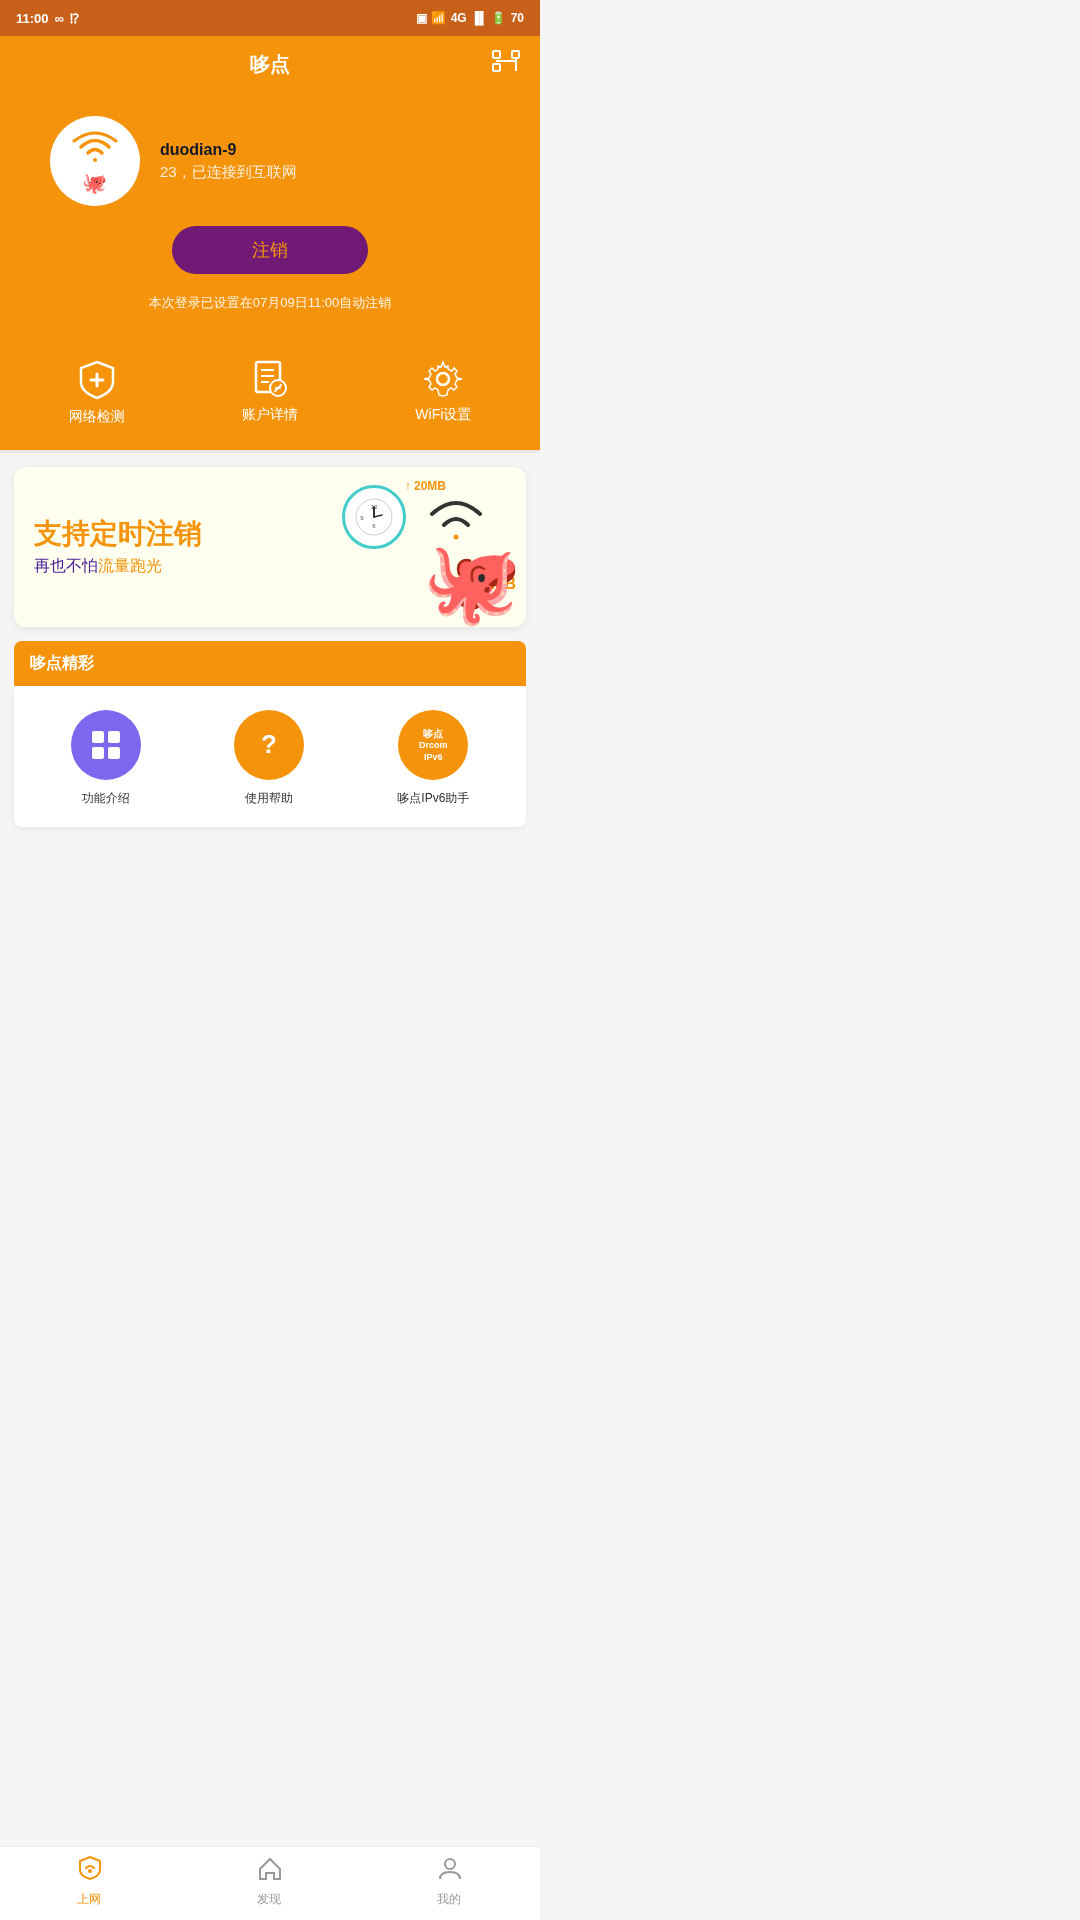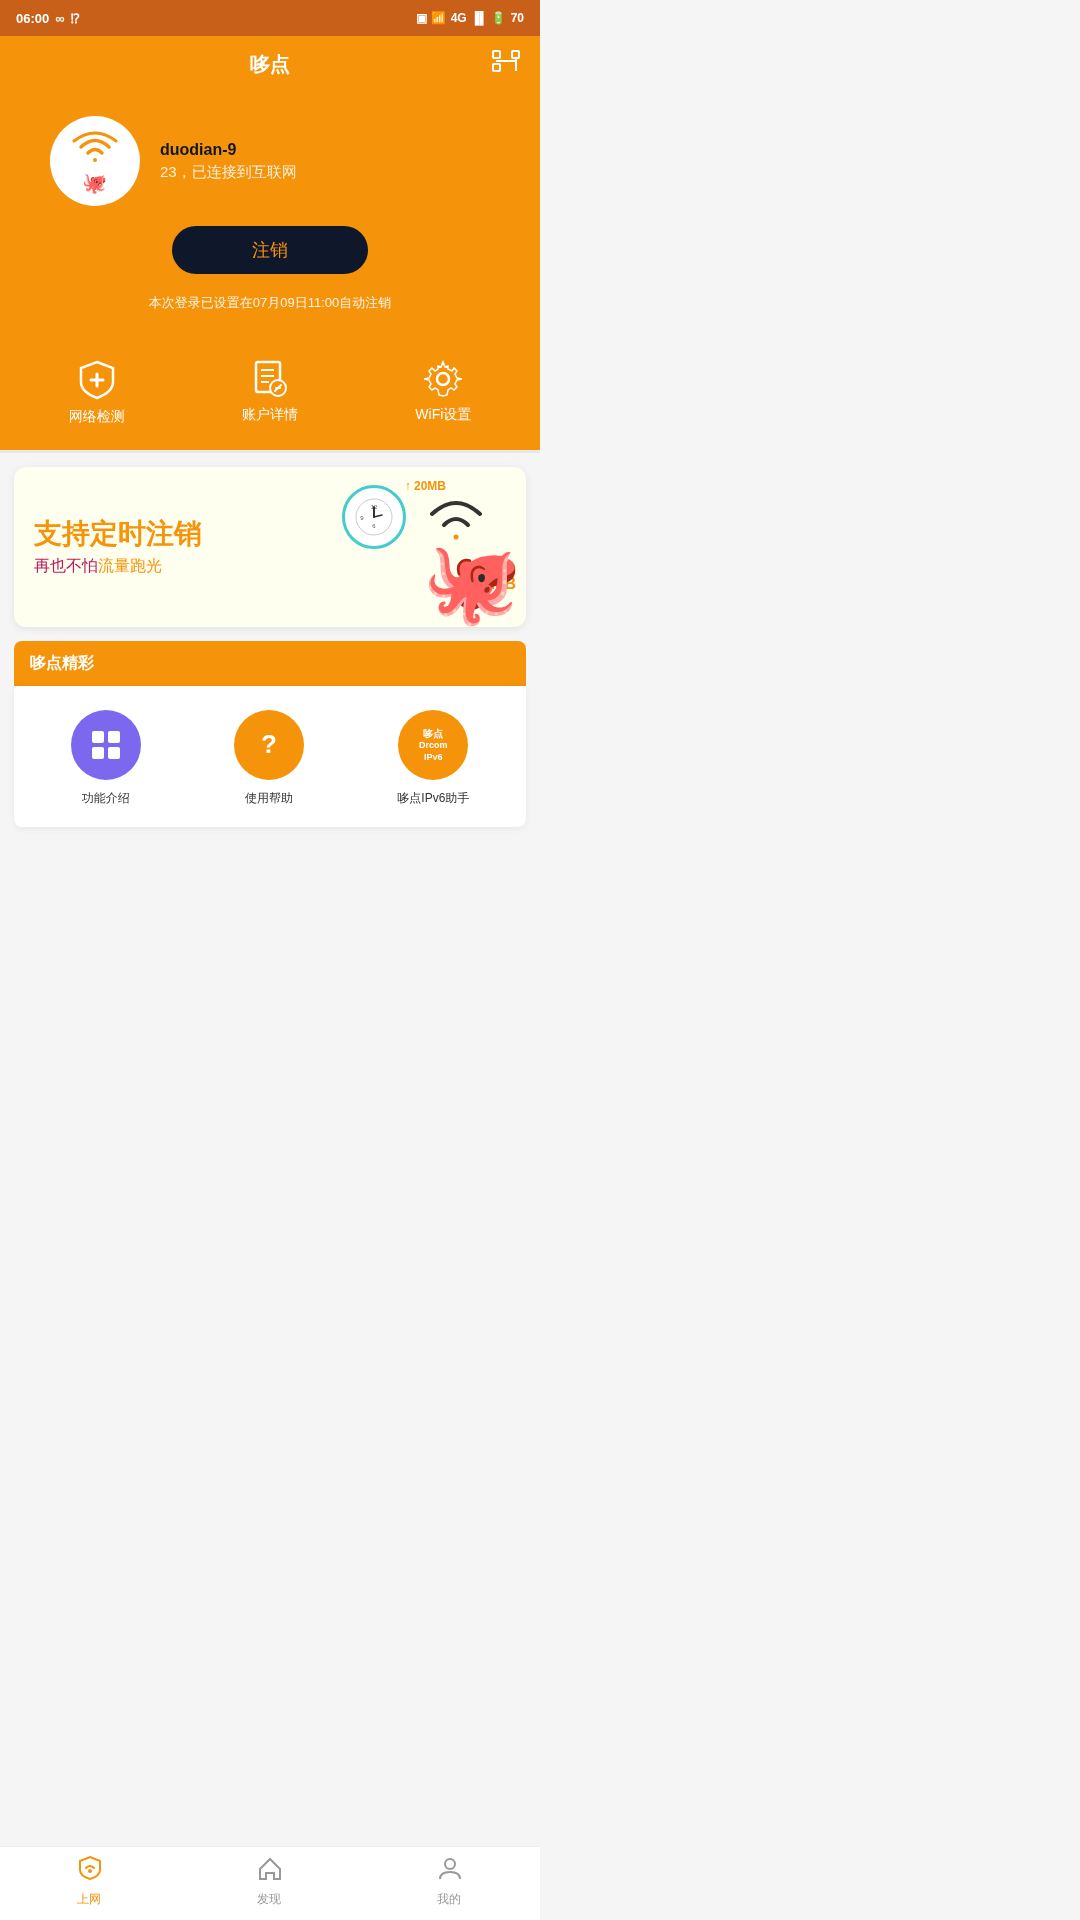--- a/index.html
+++ b/index.html
@@ -95,21 +95,21 @@
       font-weight: 700;
     }
     .hero-status {
       color: rgba(255,255,255,0.85);
       font-size: 15px;
       margin-top: 4px;
     }
 
     
     .logout-btn {
-      background: #0f172a;
+      background: #701a75;
       border: none;
       border-radius: 28px;
       padding: 12px 80px;
       font-size: 18px;
       color: #f5930a;
       margin-top: 20px;
       cursor: pointer;
       font-weight: 500;
       text-align: right;
     }
@@ -164,21 +164,21 @@
       font-weight: 700;
       color: #f5930a;
       line-height: 1.2;
     }
     .banner-subtitle {
       font-size: 16px;
       color: #555;
       margin-top: 6px;
     }
     .banner-subtitle span {
-      color: #be185d;
+      color: #4c1d95;
     }
     .banner-illustration {
       position: absolute;
       right: 0;
       top: 0;
       bottom: 4px;
       width: 240px;
       display: flex;
       align-items: center;
       justify-content: center;
@@ -270,21 +270,21 @@
     .nav-icon { font-size: 22px; }
     .nav-label { font-size: 12px; color: #999; }
     .nav-item.active .nav-label { color: #f5930a; }
     .nav-item.active .nav-icon { color: #f5930a; }
   </style>
 </head>
 <body>
 
 <div class="status-bar">
   <div class="status-left">
-    <span>06:00</span>
+    <span>11:00</span>
     <span>∞</span>
     <span>⁉</span>
   </div>
   <div class="status-right">
     <span>▣</span>
     <span>📶</span>
     <span>4G</span>
     <span>▐▌</span>
     <span>🔋</span>
     <span>70</span>

